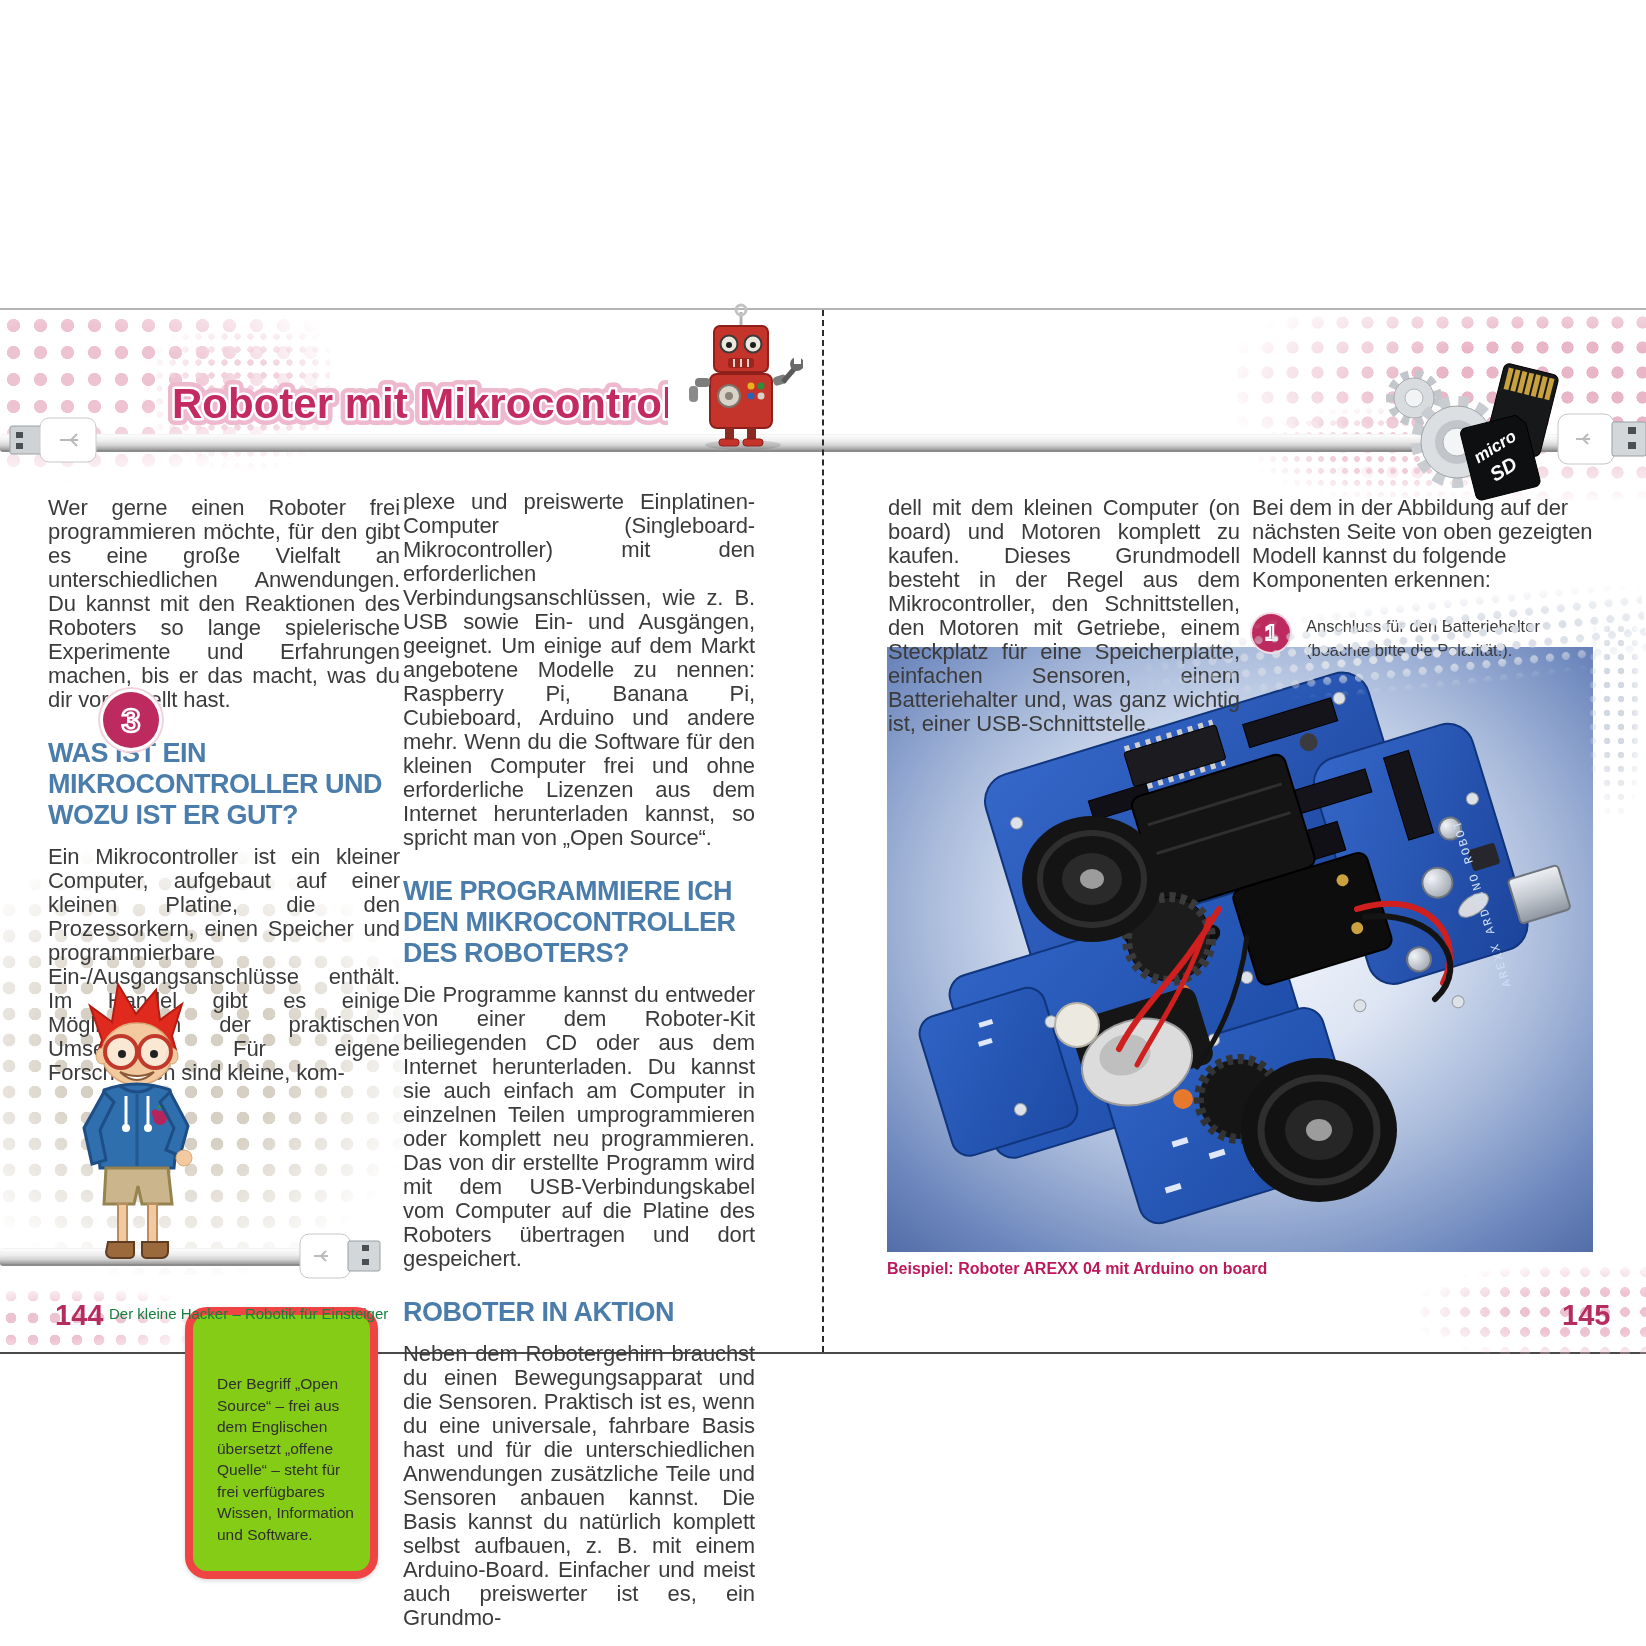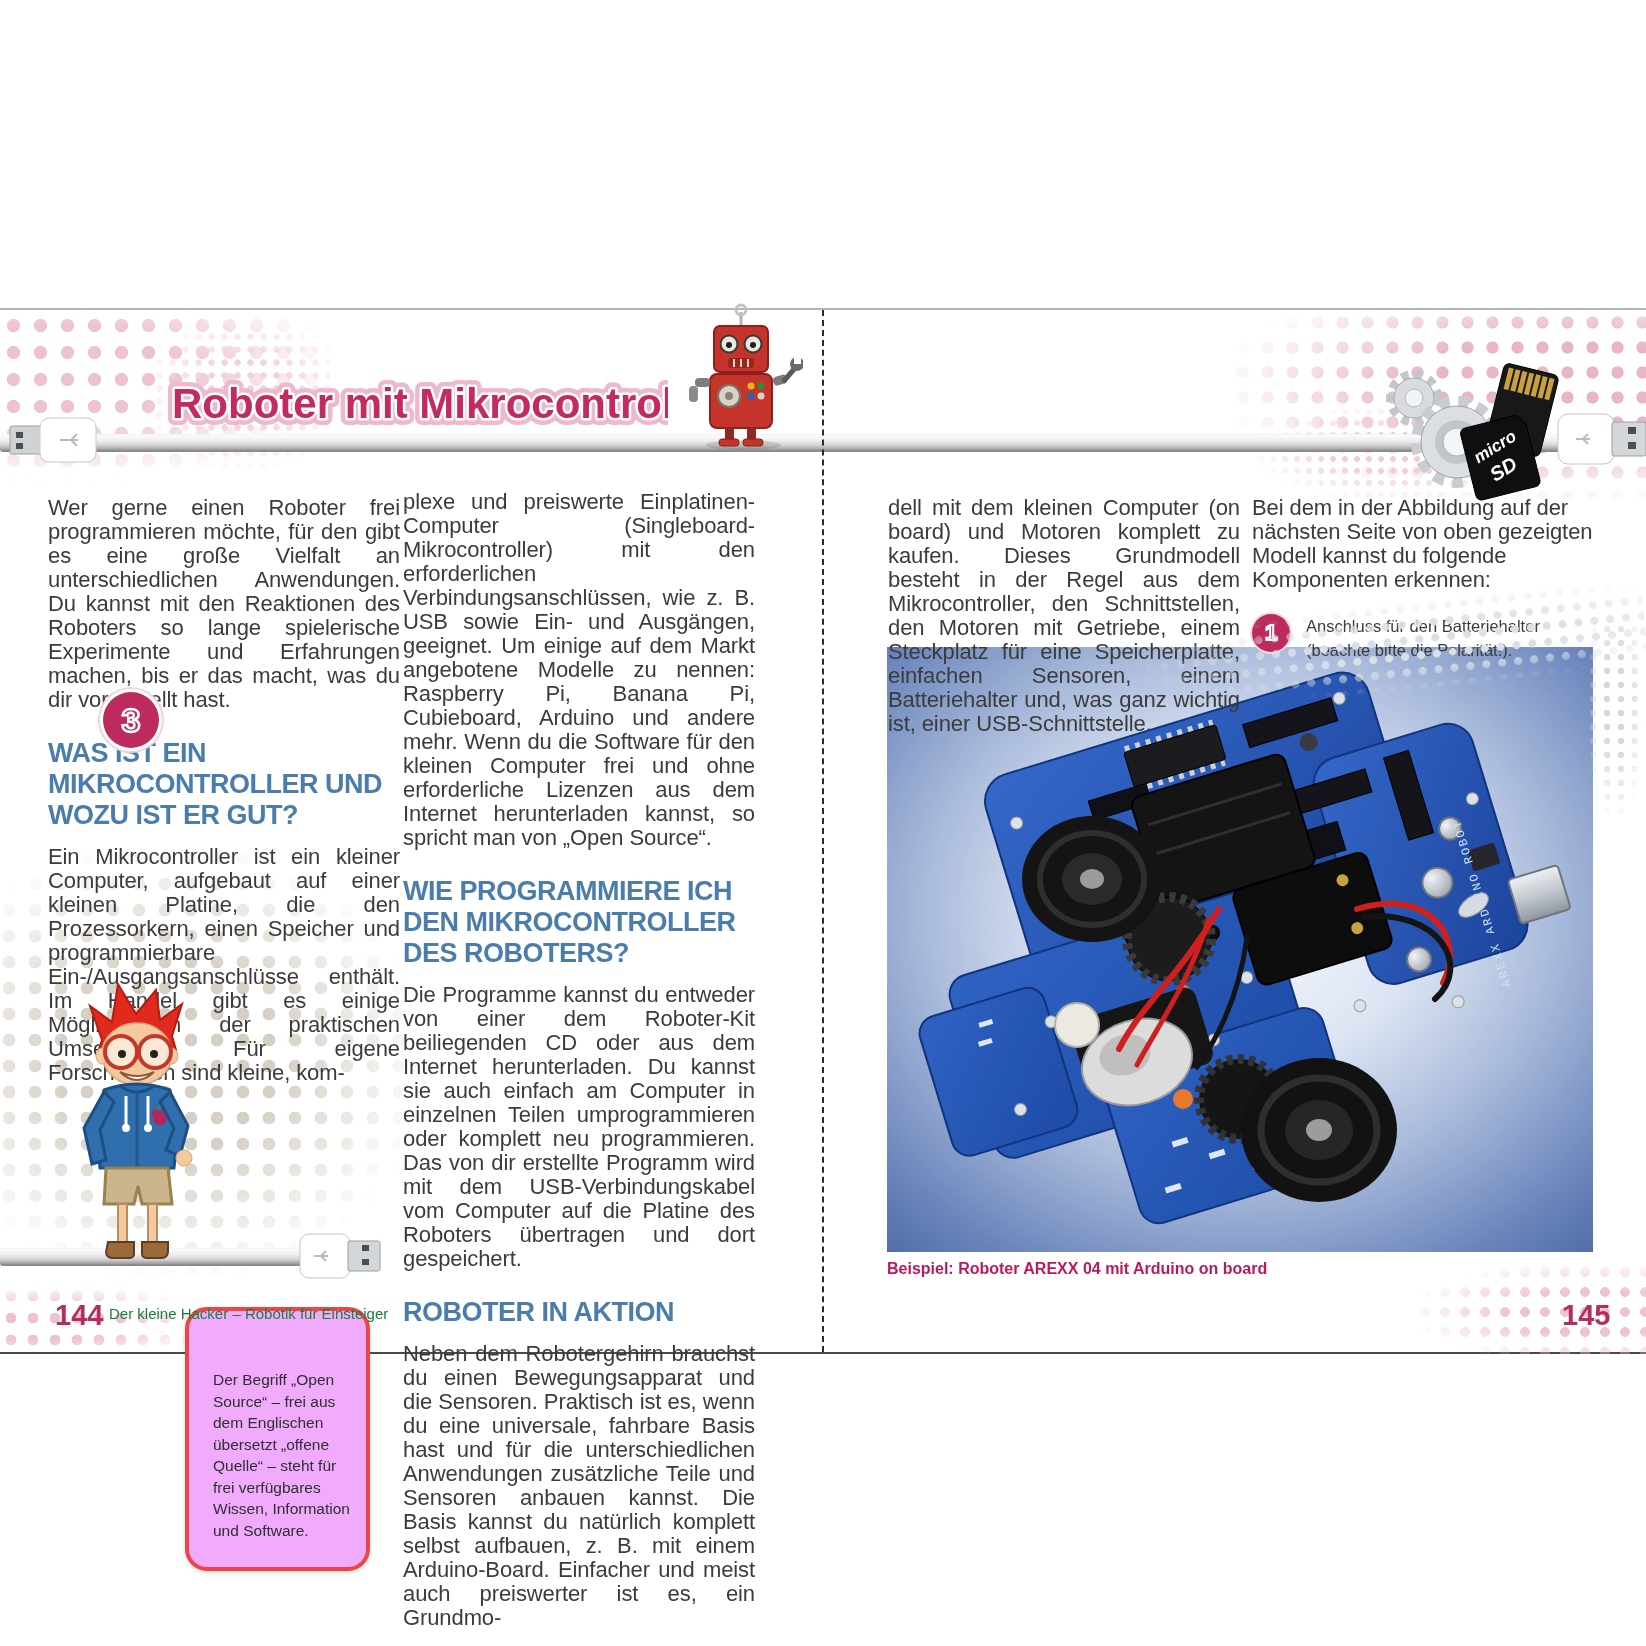--- a/index.html
+++ b/index.html
@@ -38,22 +38,22 @@
              letter-spacing:-0.1px;}
   h2.section{font-size:27px;line-height:31px;font-weight:bold;color:#4a7dab;margin:26px 0 14px 0;
              letter-spacing:-0.5px;}
   .item-row{display:flex;gap:16px;margin-top:18px;align-items:flex-start;}
   .num-badge{flex:0 0 38px;width:38px;height:38px;border-radius:50%;background:#bd2b5e;
              box-shadow:0 0 0 2px #f3dbe4;display:flex;align-items:center;justify-content:center;}
   .num-badge span{font-size:22px;font-weight:bold;color:#bd2b5e;-webkit-text-stroke:2px #ffffff;}
   .item-text{font-size:16.5px;line-height:24px;color:#3b3b3b;text-align:left;margin:0;}
 
   
-  .tip-box{position:absolute;left:185px;top:997px;width:177px;height:256px;background:#f0abfc;
-           border:4px solid #ef4444;border-radius:22px;z-index:11;box-shadow:0 2px 4px rgba(0,0,0,.15);}
+  .tip-box{position:absolute;left:185px;top:997px;width:177px;height:256px;background:#84cc16;
+           border:8px solid #ef4444;border-radius:22px;z-index:11;box-shadow:0 2px 4px rgba(0,0,0,.15);}
   .tip-text{position:absolute;left:24px;top:58px;width:138px;font-size:15.5px;line-height:21.5px;
             color:#2f2f2f;}
 
   
   .figure{position:absolute;left:887px;top:645px;width:706px;height:605px;z-index:9;}
   .caption{position:absolute;left:887px;top:1256px;font-size:16px;font-weight:bold;color:#be185d;z-index:10;}
 
   
   .pg-num{position:absolute;font-size:29px;font-weight:bold;color:#b52d5e;z-index:12;}
   .book-title{position:absolute;left:109px;top:1303px;font-size:15px;color:#15803d;z-index:12;}

